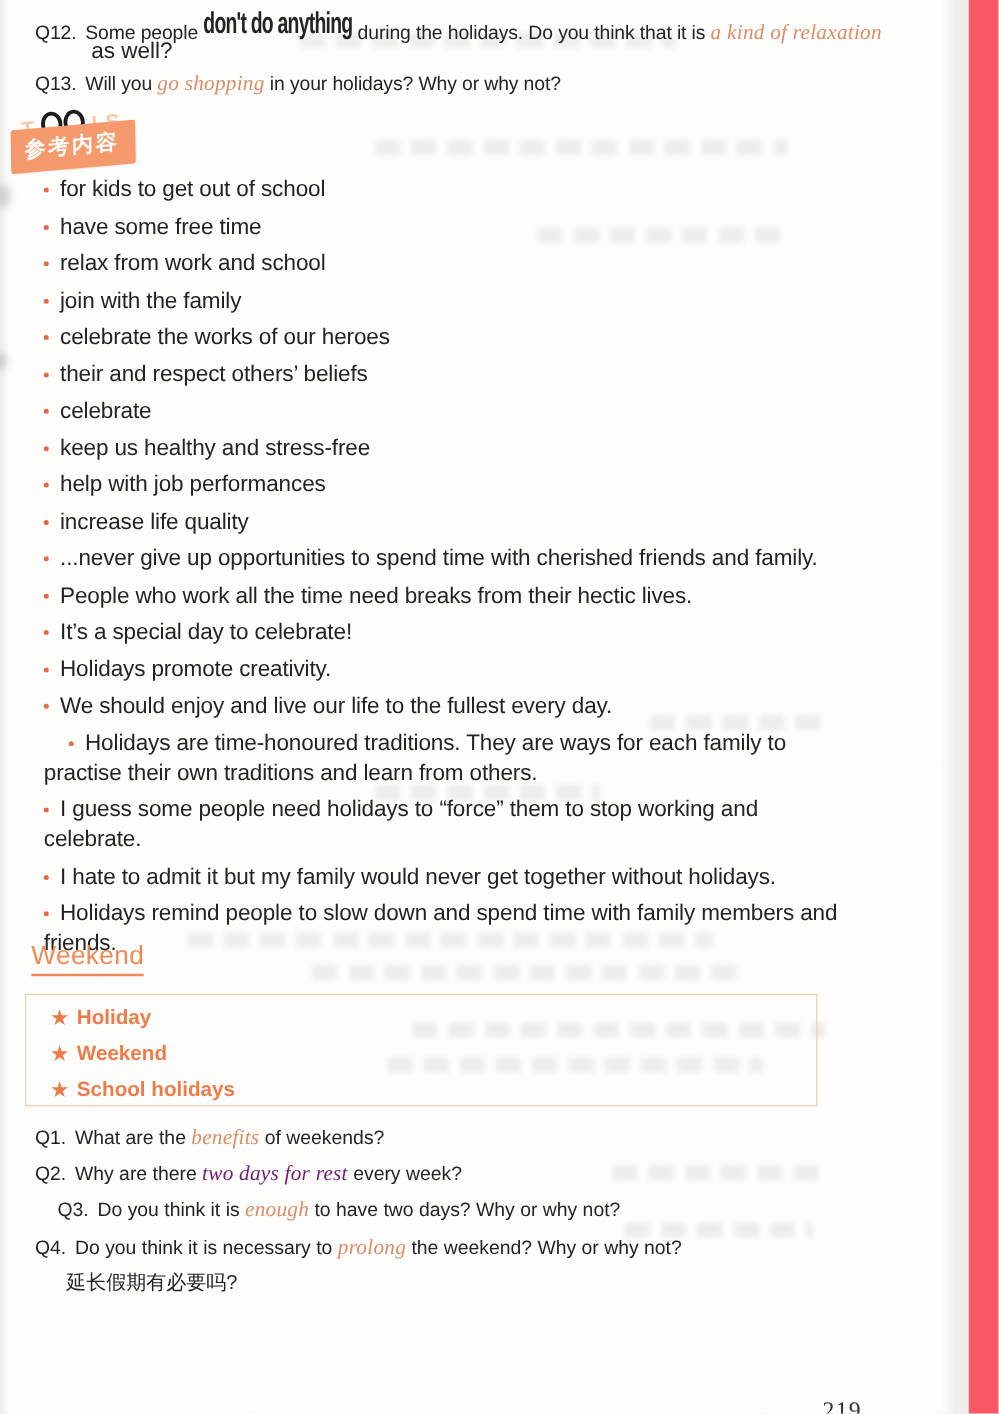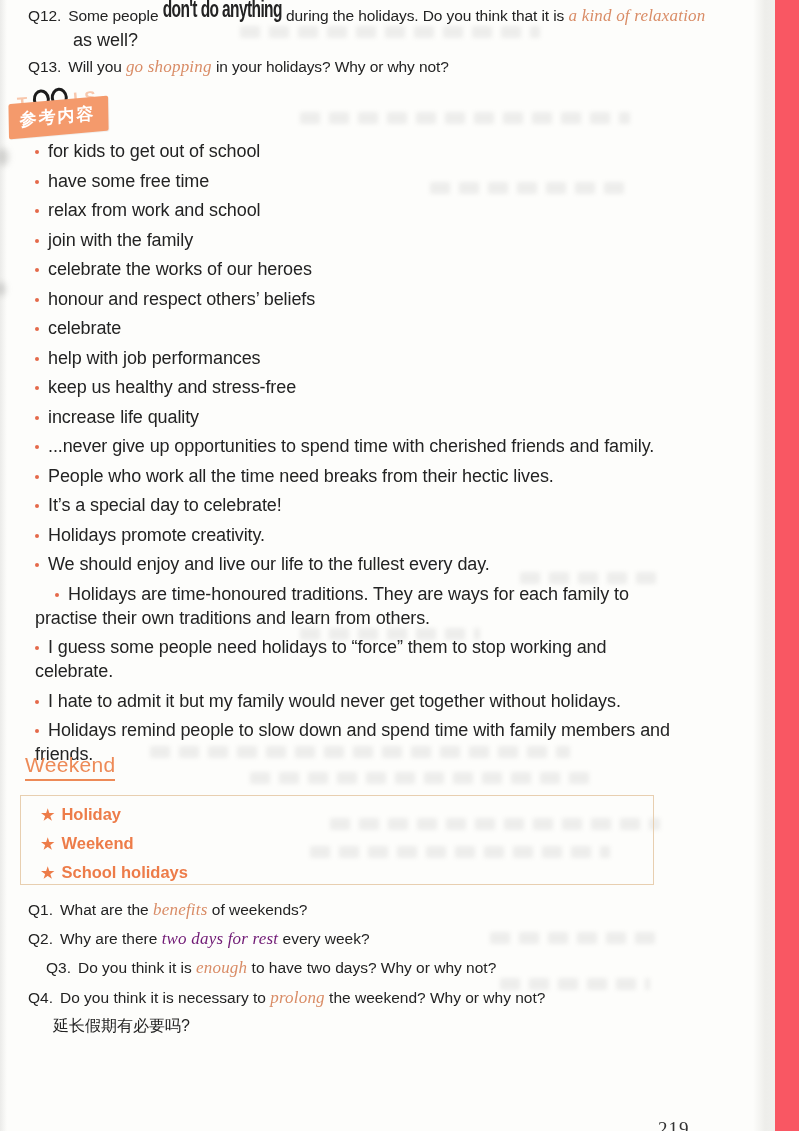--- a/index.html
+++ b/index.html
@@ -70,21 +70,21 @@
   <div class="ghost" style="left:430px; top:182px; width:200px;"></div>
   <div class="ghost" style="left:520px; top:572px; width:140px;"></div>
   <div class="ghost" style="left:300px; top:628px; width:180px;"></div>
   <div class="ghost" style="left:150px; top:746px; width:420px;"></div>
   <div class="ghost" style="left:250px; top:772px; width:340px;"></div>
   <div class="ghost" style="left:330px; top:818px; width:330px;"></div>
   <div class="ghost" style="left:310px; top:846px; width:300px;"></div>
   <div class="ghost" style="left:490px; top:932px; width:170px;"></div>
   <div class="ghost" style="left:500px; top:978px; width:150px;"></div>
 
-  <div class="qline" style="top:6px;">
+  <div class="qline" style="top:16px;">
     <span class="qid">Q12.</span><span>Some people </span><span class="smudge">don't do anything</span><span> during the holidays. Do you think that it is </span><span class="accent" style="color: rgb(217, 140, 102);">a kind of relaxation</span>
   </div>
   <div class="qcont" style="top:30px;">as well?</div>
 
   <div class="qline" style="top:57px;">
     <span class="qid">Q13.</span><span>Will you </span><span class="accent" style="color: rgb(217, 140, 102);">go shopping</span><span> in your holidays? Why or why not?</span>
   </div>
 
   <div class="badge-wrap">
     <div class="badge-frag">
@@ -94,24 +94,24 @@
     </div>
     <div class="badge-plate" id="badgePlate" style="background: rgb(244, 154, 108);">参考内容</div>
   </div>
 
   <ul class="ref-list">
     <li><span class="dot" style="background: rgb(228, 105, 74);"></span><span>for kids to get out of school</span></li>
     <li><span class="dot" style="background: rgb(228, 105, 74);"></span><span>have some free time</span></li>
     <li><span class="dot" style="background: rgb(228, 105, 74);"></span><span>relax from work and school</span></li>
     <li><span class="dot" style="background: rgb(228, 105, 74);"></span><span>join with the family</span></li>
     <li><span class="dot" style="background: rgb(228, 105, 74);"></span><span>celebrate the works of our heroes</span></li>
-    <li><span class="dot" style="background: rgb(228, 105, 74);"></span><span>honour and respect others’ beliefs</span></li>
+    <li><span class="dot" style="background: rgb(228, 105, 74);"></span><span>their and respect others’ beliefs</span></li>
     <li><span class="dot" style="background: rgb(228, 105, 74);"></span><span>celebrate</span></li>
+    <li><span class="dot" style="background: rgb(228, 105, 74);"></span><span>keep us healthy and stress-free</span></li>
     <li><span class="dot" style="background: rgb(228, 105, 74);"></span><span>help with job performances</span></li>
-    <li><span class="dot" style="background: rgb(228, 105, 74);"></span><span>keep us healthy and stress-free</span></li>
     <li><span class="dot" style="background: rgb(228, 105, 74);"></span><span>increase life quality</span></li>
     <li><span class="dot" style="background: rgb(228, 105, 74);"></span><span>...never give up opportunities to spend time with cherished friends and family.</span></li>
     <li><span class="dot" style="background: rgb(228, 105, 74);"></span><span>People who work all the time need breaks from their hectic lives.</span></li>
     <li><span class="dot" style="background: rgb(228, 105, 74);"></span><span>It’s a special day to celebrate!</span></li>
     <li><span class="dot" style="background: rgb(228, 105, 74);"></span><span>Holidays promote creativity.</span></li>
     <li><span class="dot" style="background: rgb(228, 105, 74);"></span><span>We should enjoy and live our life to the fullest every day.</span></li>
     <li class="outdent"><span class="dot" style="background: rgb(228, 105, 74);"></span><span>Holidays are time-honoured traditions. They are ways for each family to practise their own traditions and learn from others.</span></li>
     <li><span class="dot" style="background: rgb(228, 105, 74);"></span><span>I guess some people need holidays to “force” them to stop working and celebrate.</span></li>
     <li><span class="dot" style="background: rgb(228, 105, 74);"></span><span>I hate to admit it but my family would never get together without holidays.</span></li>
     <li><span class="dot" style="background: rgb(228, 105, 74);"></span><span>Holidays remind people to slow down and spend time with family members and friends.</span></li>

